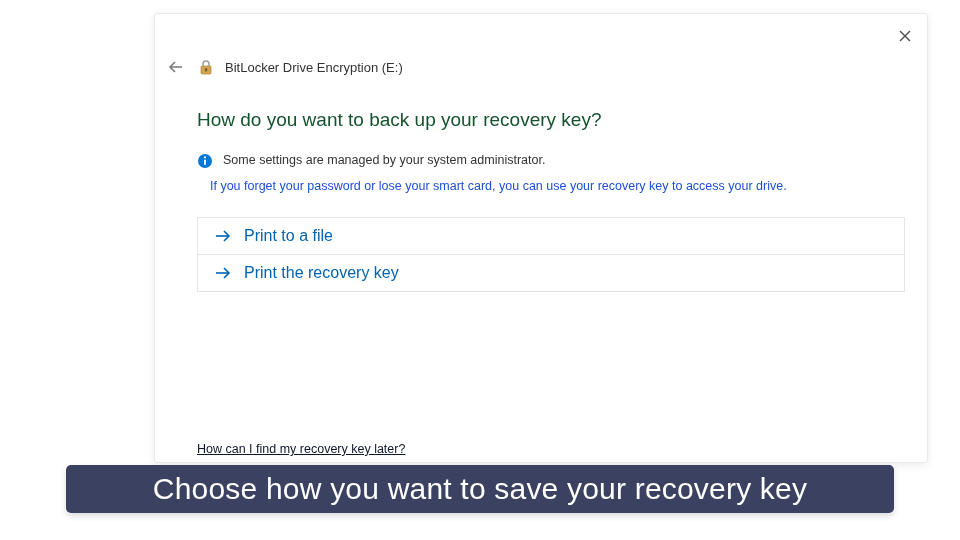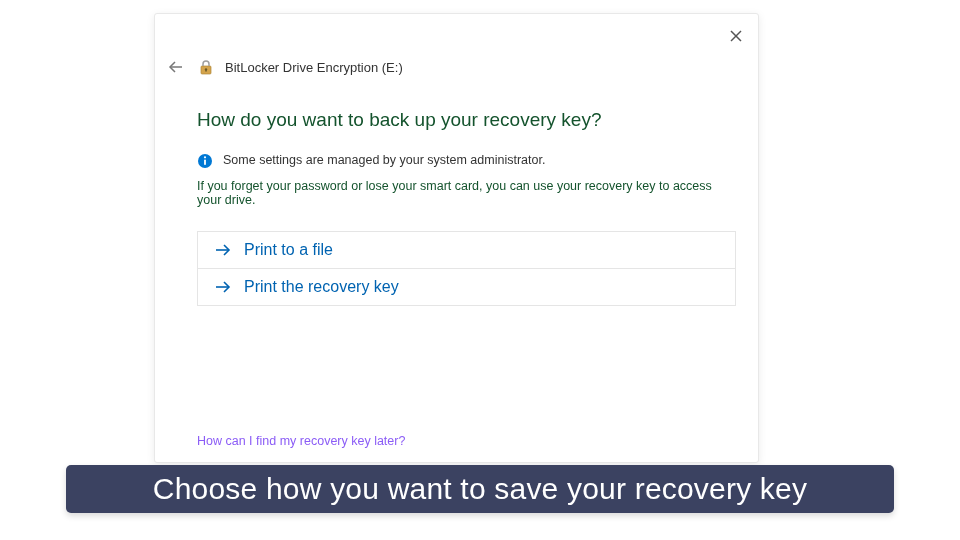--- a/index.html
+++ b/index.html
@@ -14,21 +14,21 @@
       background: #ffffff;
       font-family: 'Segoe UI', Tahoma, sans-serif;
       position: relative;
       overflow: hidden;
     }
 
     .dialog {
       position: absolute;
       left: 154px;
       top: 13px;
-      width: 605px;
+      width: 774px;
       height: 450px;
       background: #ffffff;
       border: 1px solid #e8e8e8;
       border-radius: 3px;
       box-shadow: 0 2px 8px rgba(0,0,0,0.08);
     }
 
     .close-btn {
       position: absolute;
       top: 14px;
@@ -122,22 +122,23 @@
       flex-shrink: 0;
     }
 
     .info-text {
       font-size: 12.5px;
       color: #333333;
     }
 
     .description {
       font-size: 12.5px;
-      color: #14532d;
+      color: #1d4ed8;
       margin-bottom: 24px;
+      margin-left: 13px;
     }
 
     .options-list {
       border: 1px solid #e5e5e5;
     }
 
     .option-item {
       display: flex;
       align-items: center;
       gap: 12px;
@@ -170,23 +171,24 @@
 
     .option-label {
       font-size: 16px;
       color: #0063b1;
       font-weight: 400;
     }
 
     .help-link {
       position: absolute;
       left: 42px;
-      bottom: 14px;
+      bottom: 6px;
       font-size: 12.5px;
-      color: #8b5cf6;
+      color: #0f172a;
+      text-decoration: underline;
       cursor: pointer;
     }
 
     .caption-bar {
       position: absolute;
       left: 66px;
       top: 465px;
       width: 828px;
       height: 48px;
       background: #3b4261;

